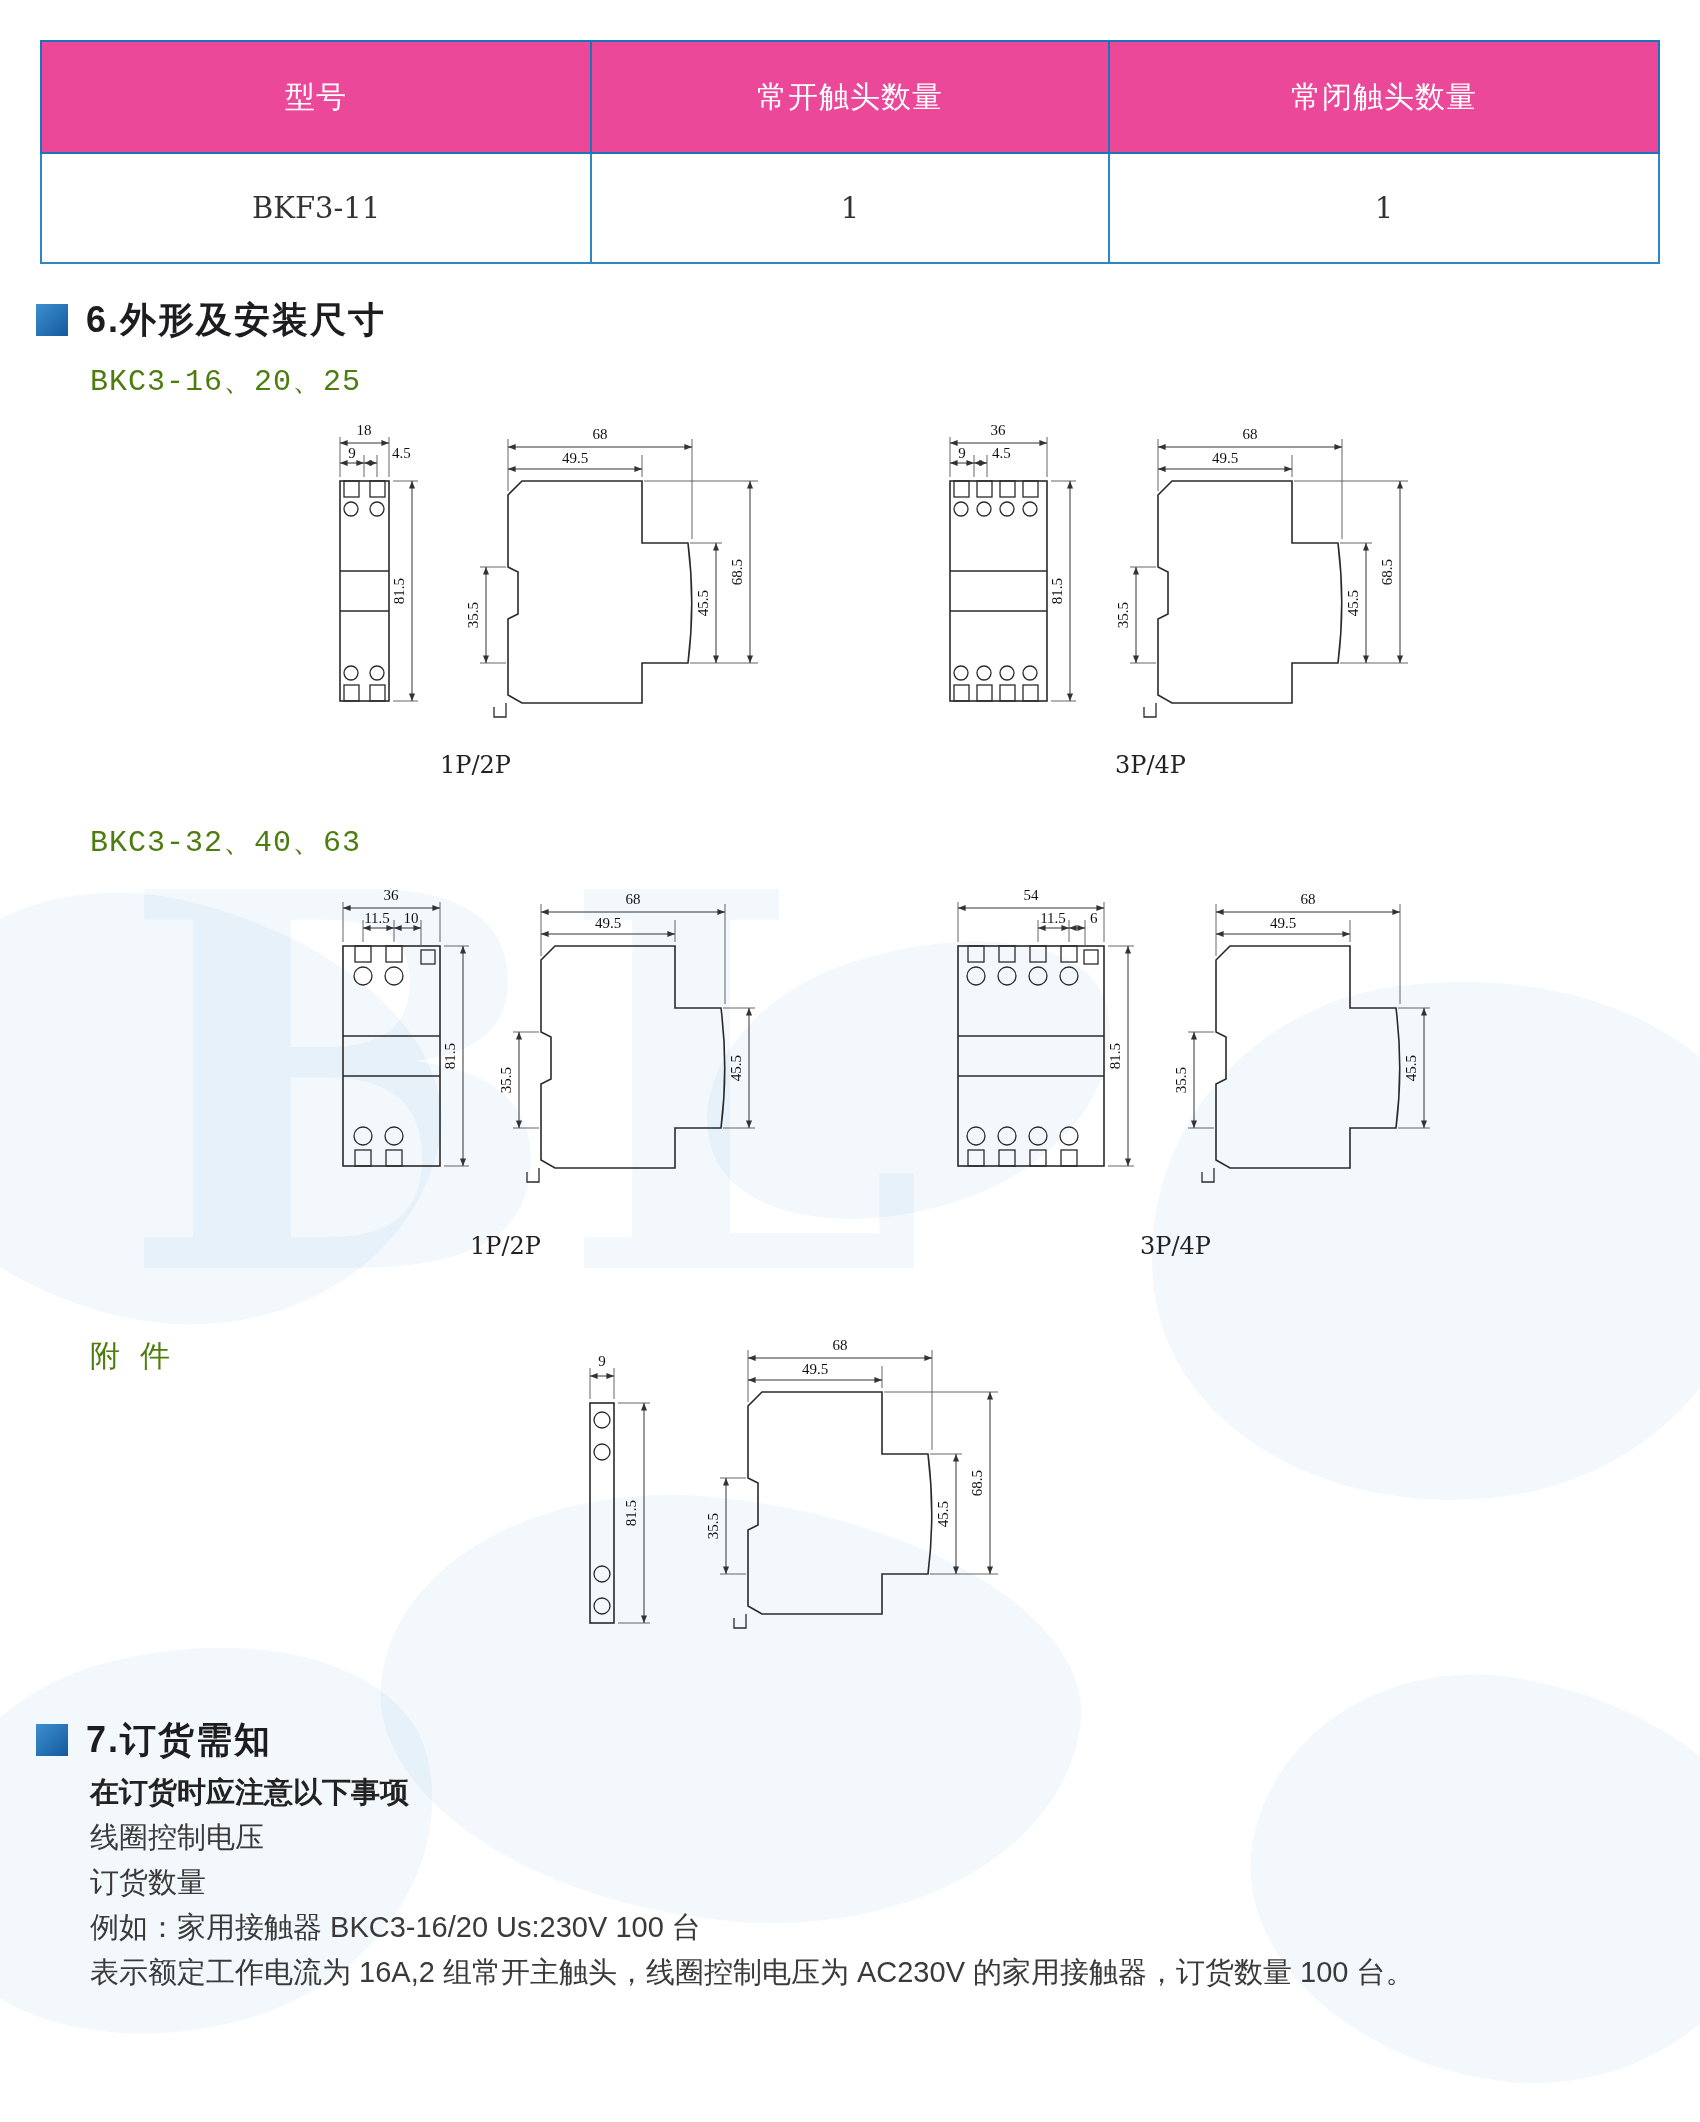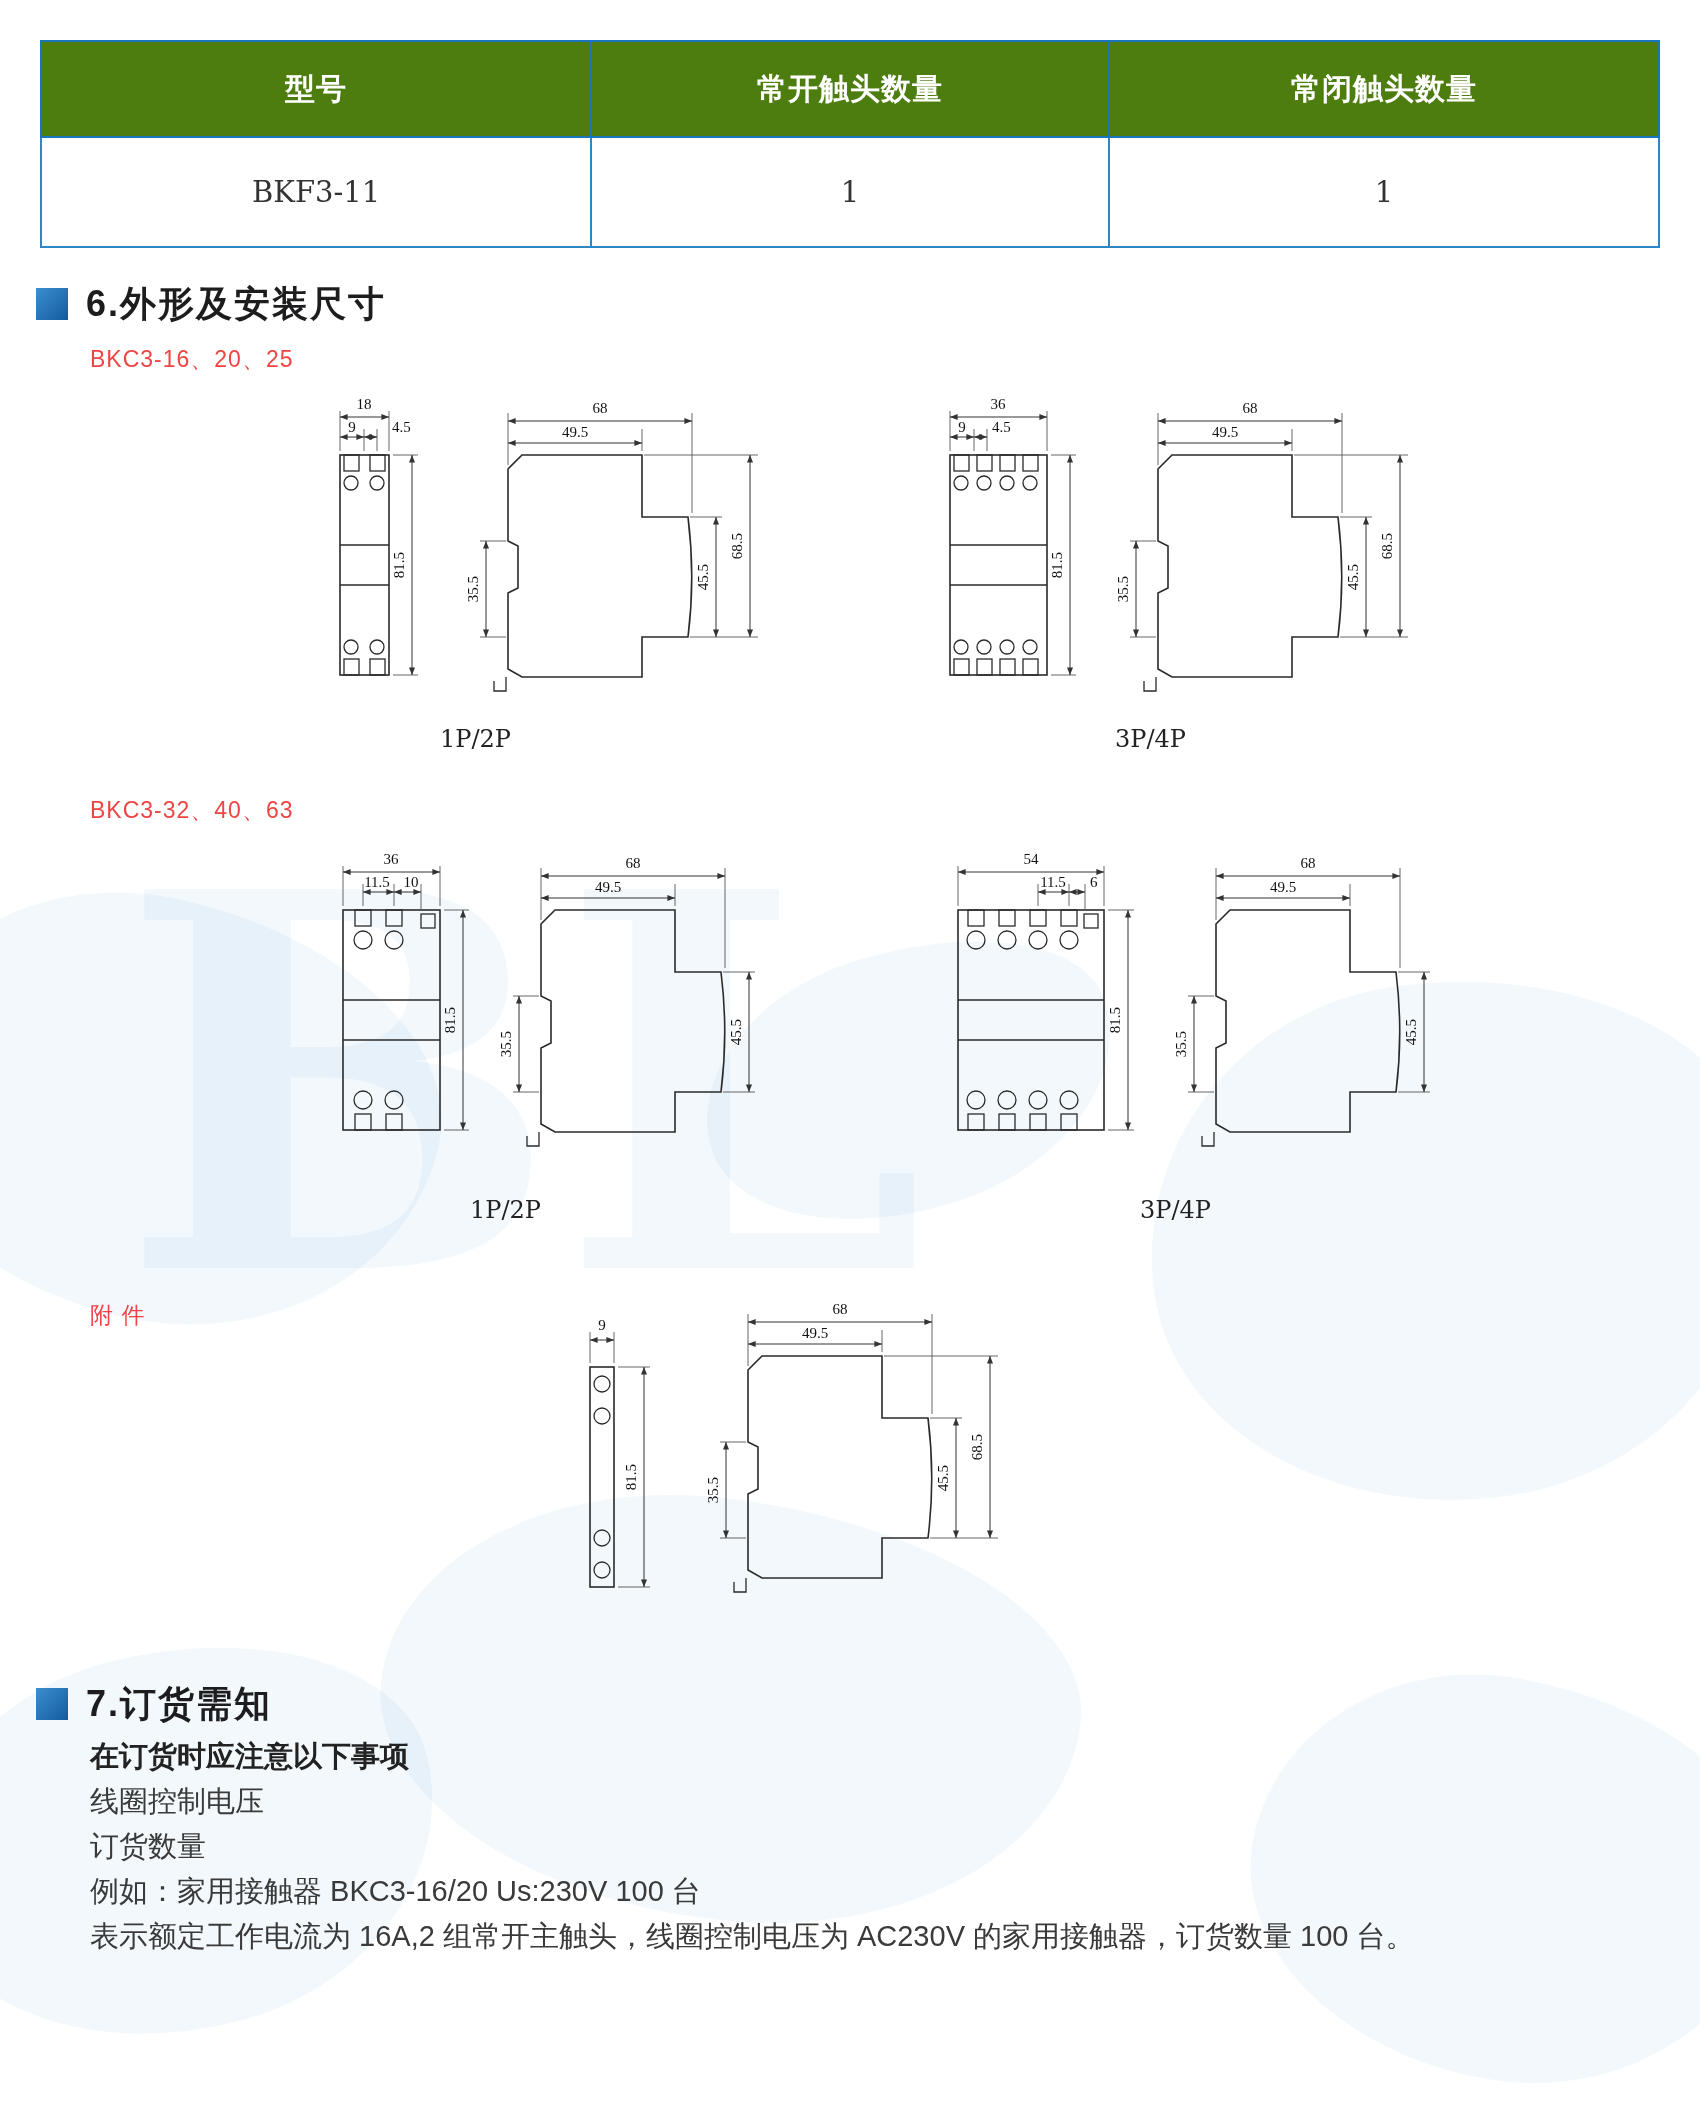--- a/index.html
+++ b/index.html
@@ -7,28 +7,28 @@
     width:1700px; height:2122px; position:relative; overflow:hidden;
     background:#ffffff; font-family:"Liberation Sans", sans-serif;
   }
   .bg { position:absolute; inset:0; z-index:0; }
   .blob { position:absolute; background:rgba(27,117,187,0.05); border-radius:45% 55% 48% 52% / 52% 44% 56% 48%; }
   .wm-letters { position:absolute; font-family:"DejaVu Serif", serif; font-weight:bold; color:rgba(27,117,187,0.05); }
   .content { position:relative; z-index:1; }
 
   table.spec { border-collapse:collapse; margin:40px 40px 0 40px; width:1620px; table-layout:fixed; }
   table.spec col.c1 { width:34%; } table.spec col.c2 { width:32%; } table.spec col.c3 { width:34%; }
-  .spec th { background:#4d7c0f; color:#ffffff; font-size:30px; font-weight:bold; height:96px; border:2px solid #1b75bb; letter-spacing:1px; }
+  .spec th { background:#ec4899; color:#ffffff; font-size:30px; font-weight:normal; height:112px; border:2px solid #1b75bb; letter-spacing:1px; }
   .spec td { height:110px; text-align:center; vertical-align:middle; font-family:"DejaVu Serif", serif; font-size:29px; color:#333333; border:2px solid #2f86c4; background:#ffffff; }
 
   .sec-head { display:flex; align-items:center; gap:18px; margin:34px 0 0 36px; height:44px; }
   .sec-head .sq { width:32px; height:32px; background:linear-gradient(135deg,#3d8fd0,#135a9d); }
   .sec-head h2 { font-size:36px; color:#1d1d1f; font-weight:bold; letter-spacing:2px; }
 
-  .group-title { margin:18px 0 0 90px; font-size:23px; color:#ef4444; letter-spacing:1px; }
+  .group-title { margin:18px 0 0 90px; font-size:30px; color:#4d7c0f; letter-spacing:1px;font-family:Liberation Mono, monospace; }
 
   .drow { display:flex; align-items:center; }
   .plabels { position:relative; height:34px; font-family:"DejaVu Serif", serif; font-size:24px; color:#222222; }
   .plabels .l1 { position:absolute; }
   .plabels .l2 { position:absolute; }
 
   .draw { overflow:visible; }
   .bl { stroke:#2a2a2a; stroke-width:1.6; fill:none; }
   .tl { stroke:#2a2a2a; stroke-width:1.3; fill:none; }
   .dl { stroke:#333333; stroke-width:1; fill:none; }

